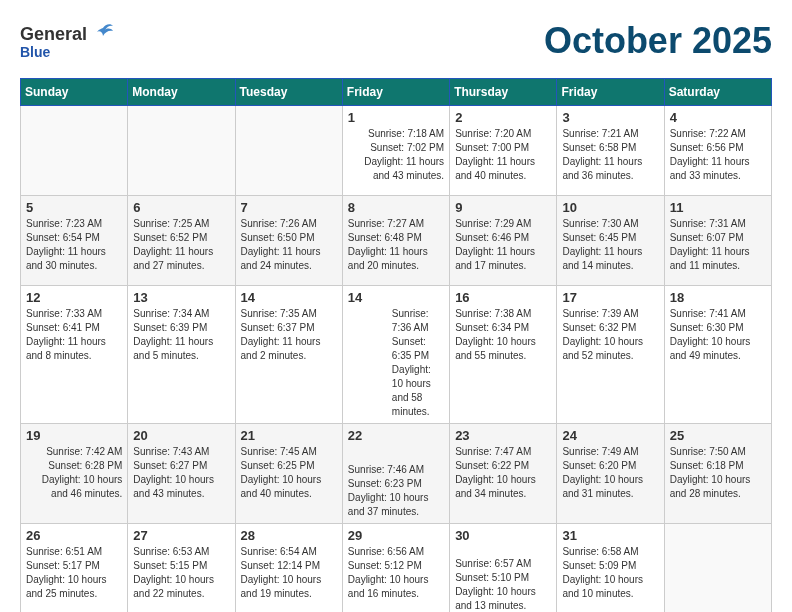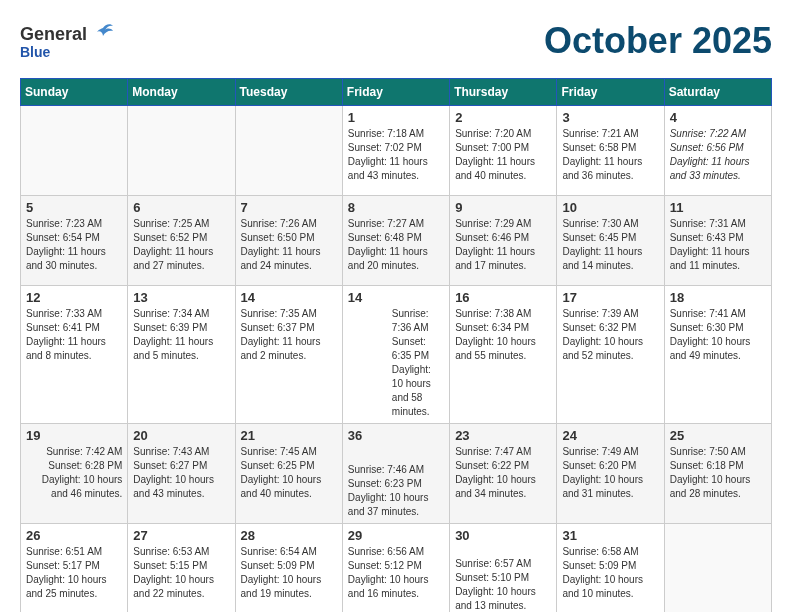--- a/index.html
+++ b/index.html
@@ -107,42 +107,42 @@
         <th>Saturday</th>
       </tr>
   </thead>
   <tbody id="calendar-body">
   <tr>
         <td class="empty-cell"></td>
         <td class="empty-cell"></td>
         <td class="empty-cell"></td>
         <td>
           <span class="day-number">1</span>
-          <div class="day-info" style="white-space: pre-line;">Sunrise: 7:18 AM
+          <div class="day-info" style="white-space: pre-line; text-align: right;">Sunrise: 7:18 AM
 Sunset: 7:02 PM
 Daylight: 11 hours
 and 43 minutes.</div>
         </td>
         <td>
           <span class="day-number">2</span>
           <div class="day-info" style="white-space: pre-line;">Sunrise: 7:20 AM
 Sunset: 7:00 PM
 Daylight: 11 hours
 and 40 minutes.</div>
         </td>
         <td>
           <span class="day-number">3</span>
           <div class="day-info" style="white-space: pre-line;">Sunrise: 7:21 AM
 Sunset: 6:58 PM
 Daylight: 11 hours
 and 36 minutes.</div>
         </td>
         <td>
           <span class="day-number">4</span>
-          <div class="day-info" style="white-space: pre-line; font-style: italic;">Sunrise: 7:22 AM
+          <div class="day-info" style="white-space: pre-line;">Sunrise: 7:22 AM
 Sunset: 6:56 PM
 Daylight: 11 hours
 and 33 minutes.</div>
         </td>
       </tr>
       <tr>
         <td>
           <span class="day-number">5</span>
           <div class="day-info" style="white-space: pre-line;">Sunrise: 7:23 AM
 Sunset: 6:54 PM
@@ -180,21 +180,21 @@
         <td>
           <span class="day-number">10</span>
           <div class="day-info" style="white-space: pre-line;">Sunrise: 7:30 AM
 Sunset: 6:45 PM
 Daylight: 11 hours
 and 14 minutes.</div>
         </td>
         <td>
           <span class="day-number">11</span>
           <div class="day-info" style="white-space: pre-line;">Sunrise: 7:31 AM
-Sunset: 6:43 PM
+Sunset: 6:07 PM
 Daylight: 11 hours
 and 11 minutes.</div>
         </td>
       </tr>
       <tr>
         <td>
           <span class="day-number">12</span>
           <div class="day-info" style="white-space: pre-line;">Sunrise: 7:33 AM
 Sunset: 6:41 PM
 Daylight: 11 hours
@@ -259,21 +259,21 @@
 and 43 minutes.</div>
         </td>
         <td>
           <span class="day-number">21</span>
           <div class="day-info" style="white-space: pre-line;">Sunrise: 7:45 AM
 Sunset: 6:25 PM
 Daylight: 10 hours
 and 40 minutes.</div>
         </td>
         <td>
-          <span class="day-number">36</span>
+          <span class="day-number">22</span>
           <div class="day-info" style="white-space: pre-line; margin-top: 20px;">Sunrise: 7:46 AM
 Sunset: 6:23 PM
 Daylight: 10 hours
 and 37 minutes.</div>
         </td>
         <td>
           <span class="day-number">23</span>
           <div class="day-info" style="white-space: pre-line;">Sunrise: 7:47 AM
 Sunset: 6:22 PM
 Daylight: 10 hours
@@ -305,21 +305,21 @@
         <td>
           <span class="day-number">27</span>
           <div class="day-info" style="white-space: pre-line;">Sunrise: 6:53 AM
 Sunset: 5:15 PM
 Daylight: 10 hours
 and 22 minutes.</div>
         </td>
         <td>
           <span class="day-number">28</span>
           <div class="day-info" style="white-space: pre-line;">Sunrise: 6:54 AM
-Sunset: 5:09 PM
+Sunset: 12:14 PM
 Daylight: 10 hours
 and 19 minutes.</div>
         </td>
         <td>
           <span class="day-number">29</span>
           <div class="day-info" style="white-space: pre-line;">Sunrise: 6:56 AM
 Sunset: 5:12 PM
 Daylight: 10 hours
 and 16 minutes.</div>
         </td>

